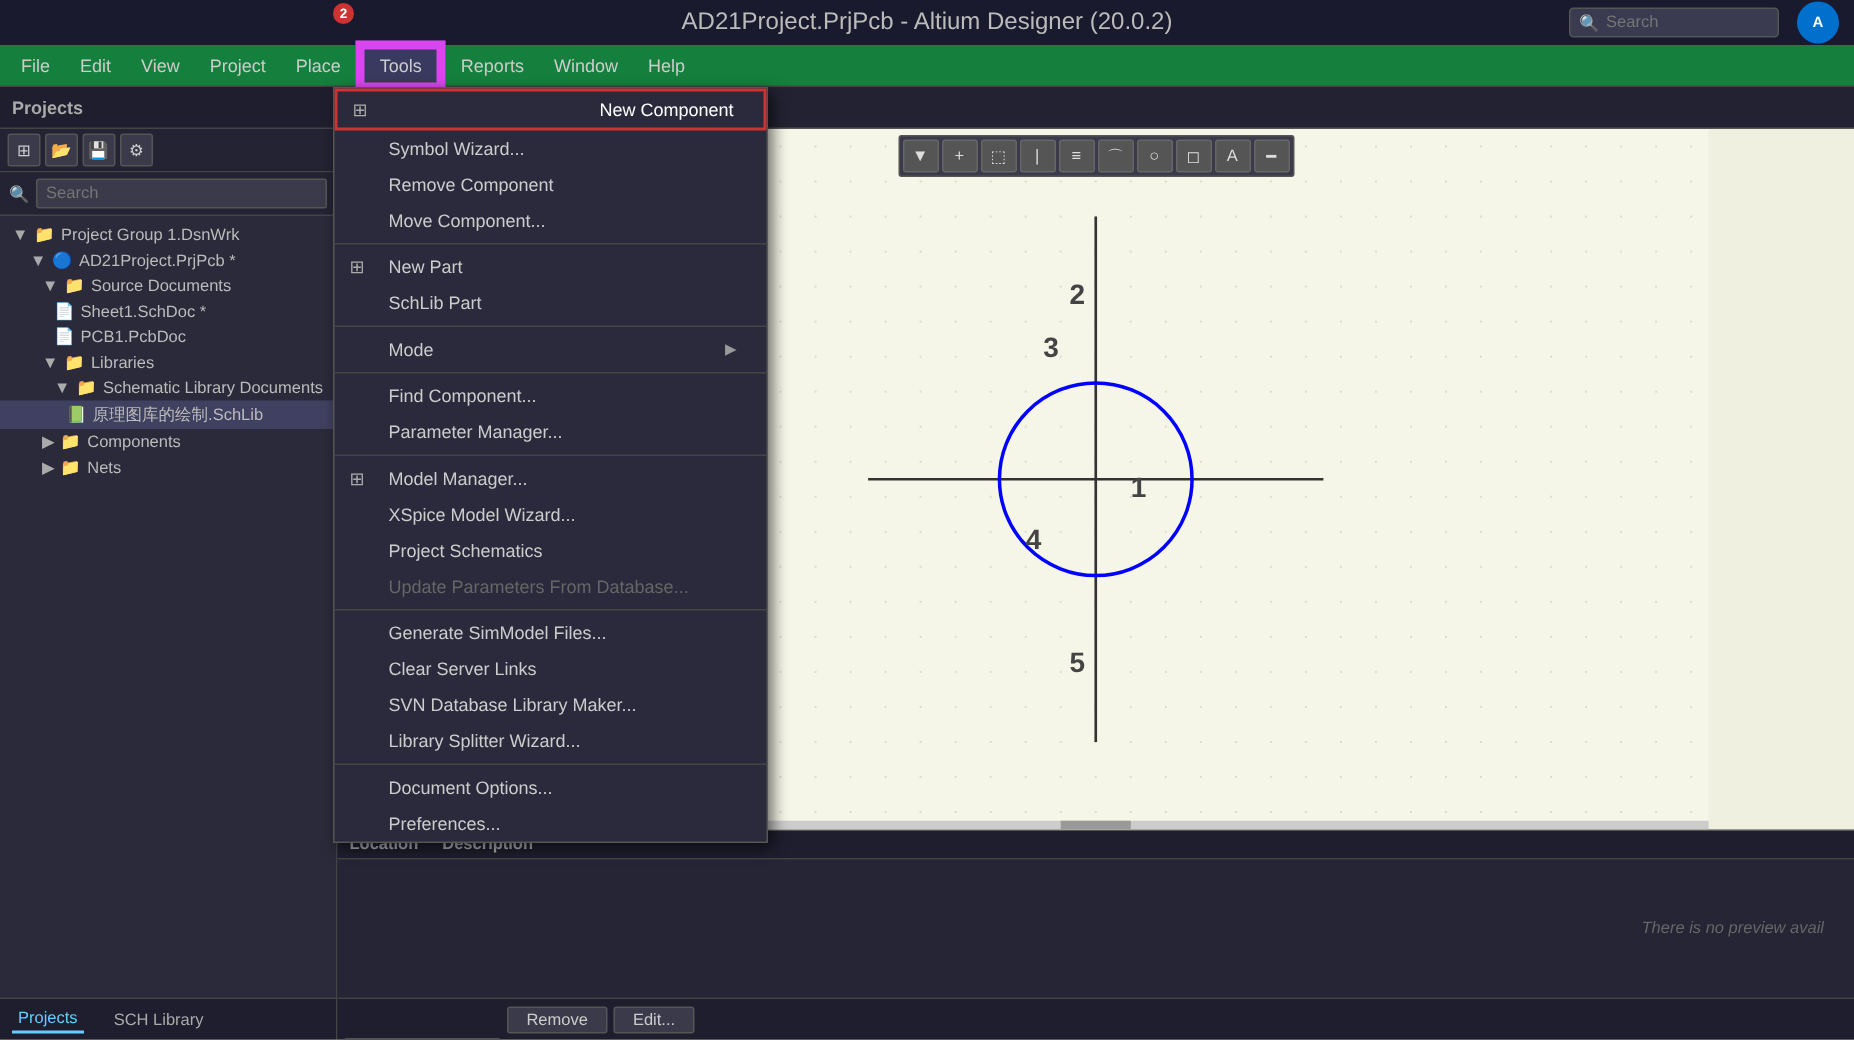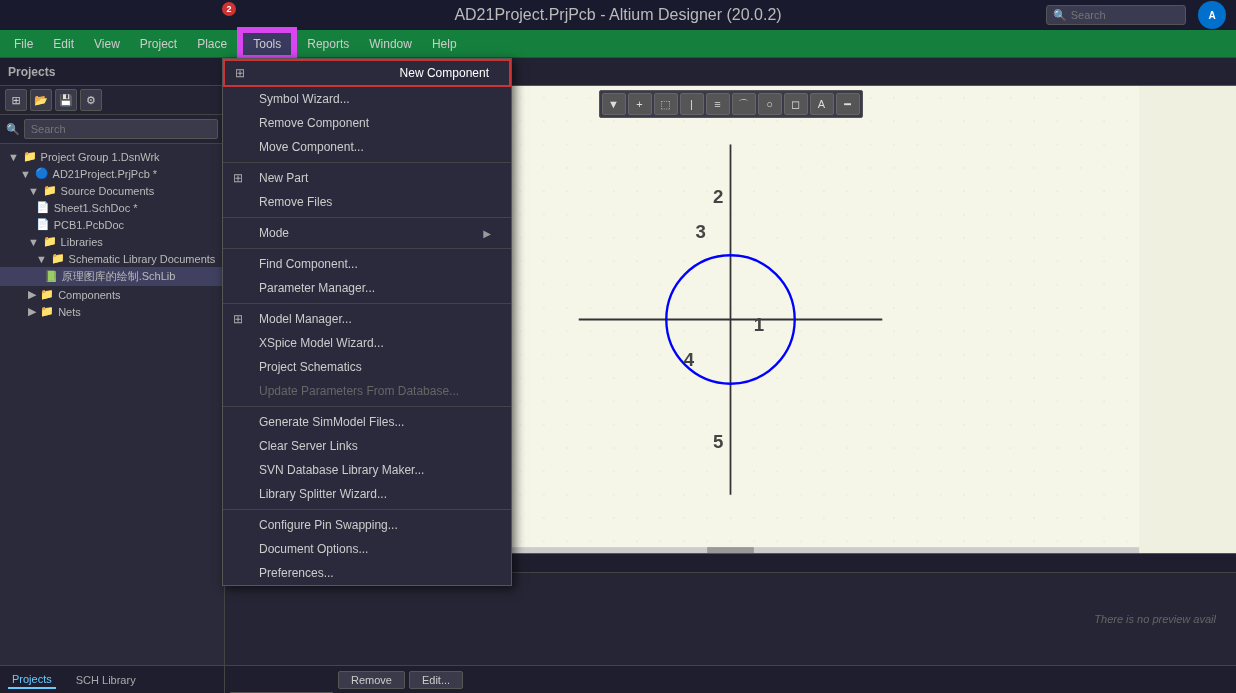--- a/index.html
+++ b/index.html
@@ -534,21 +534,21 @@
     </div>
     <div class="dd-item">
       <span>Move Component...</span>
     </div>
     <div class="dd-separator"></div>
     <div class="dd-item">
       <span class="item-icon">⊞</span>
       <span>New Part</span>
     </div>
     <div class="dd-item">
-      <span>Remove Files</span>
+      <span>SchLib Part</span>
     </div>
     <div class="dd-separator"></div>
     <div class="dd-item">
       <span>Mode</span>
       <span class="arrow">▶</span>
     </div>
     <div class="dd-separator"></div>
     <div class="dd-item">
       <span>Find Component...</span>
     </div>
@@ -576,23 +576,20 @@
     <div class="dd-item">
       <span>Clear Server Links</span>
     </div>
     <div class="dd-item">
       <span>SVN Database Library Maker...</span>
     </div>
     <div class="dd-item">
       <span>Library Splitter Wizard...</span>
     </div>
     <div class="dd-separator"></div>
-    <div class="dd-item">
-      <span>Configure Pin Swapping...</span>
-    </div>
     <div class="dd-item">
       <span>Document Options...</span>
     </div>
     <div class="dd-item">
       <span>Preferences...</span>
     </div>
   </div>
 
   <div id="rightpane">
     <div id="tabs-bar">

